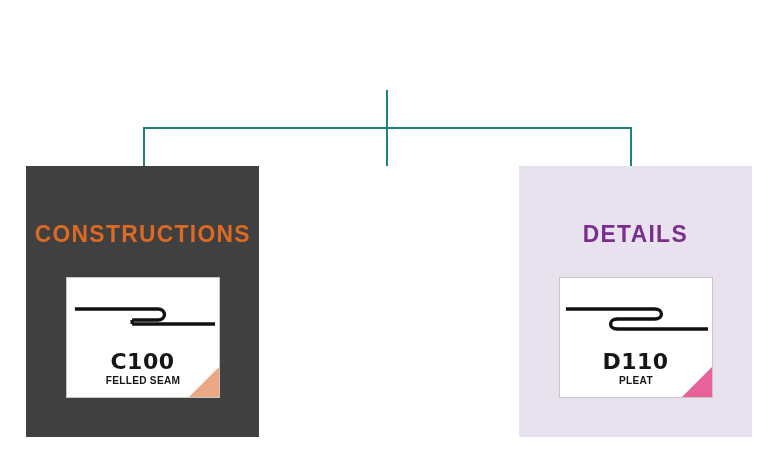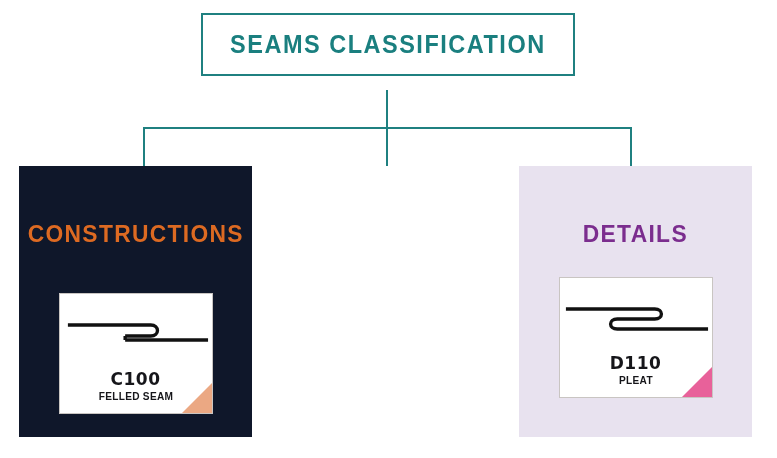--- a/index.html
+++ b/index.html
@@ -82,21 +82,21 @@
   
   .card {
     position: absolute;
     top: 166px;
     width: 233px;
     height: 271px;
     display: flex;
     flex-direction: column;
     align-items: center;
   }
-  .card-1 { left: 19px;  background: #0f172a; gap: 16px; }
+  .card-1 { left: 26px;  background: #404040; }
   .card-2 { left: 268px; background: #e5e8f4; }
   .card-3 { left: 519px; background: #e8e2ef; }
 
   .card-heading {
     font-family: "Liberation Sans Narrow", "Liberation Sans", sans-serif;
     font-size: 24px;
     font-weight: bold;
     letter-spacing: 1.4px;
     margin-top: 54px;
     transform: scaleX(0.95);
@@ -140,44 +140,41 @@
 
   .swatch-labels {
     position: absolute;
     left: 0;
     right: 0;
     bottom: 11px;
     text-align: center;
   }
   .swatch-code {
     font-family: "DejaVu Sans", sans-serif;
-    font-size: 17px;
+    font-size: 22px;
     font-weight: bold;
     color: #16161a;
     letter-spacing: 0.5px;
     line-height: 1.05;
   }
   .swatch-name {
     font-family: "Liberation Sans Narrow", "Liberation Sans", sans-serif;
     font-size: 11px;
     font-weight: bold;
     color: #16161a;
     letter-spacing: 0.3px;
     transform: scaleX(0.92);
     margin-top: 1px;
   }
 </style>
 </head>
 <body>
 
 <div id="root">
 
-  <div class="title-box">
-    <span class="title-text">SEAMS CLASSIFICATION</span>
-  </div>
 
   <div class="conn conn-stem"></div>
   <div class="conn conn-bar"></div>
   <div class="conn conn-drop-left"></div>
   <div class="conn conn-drop-mid"></div>
   <div class="conn conn-drop-right"></div>
 
   <div class="card card-1">
     <div class="card-heading head-1">CONSTRUCTIONS</div>
     <div class="swatch">

